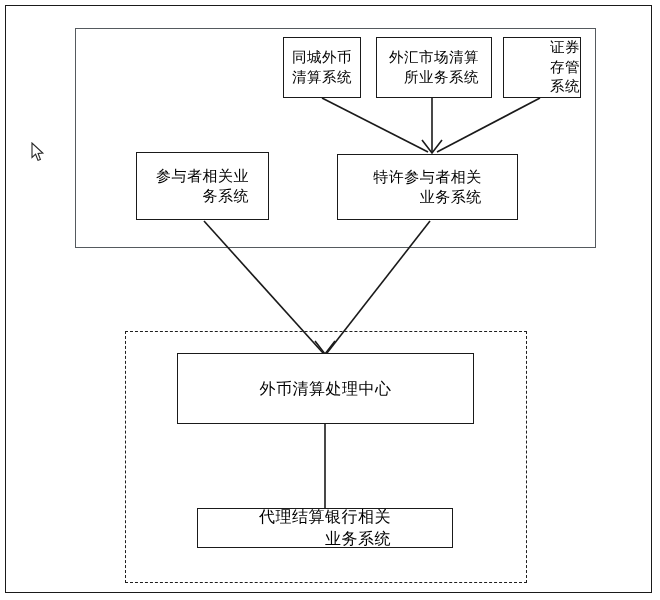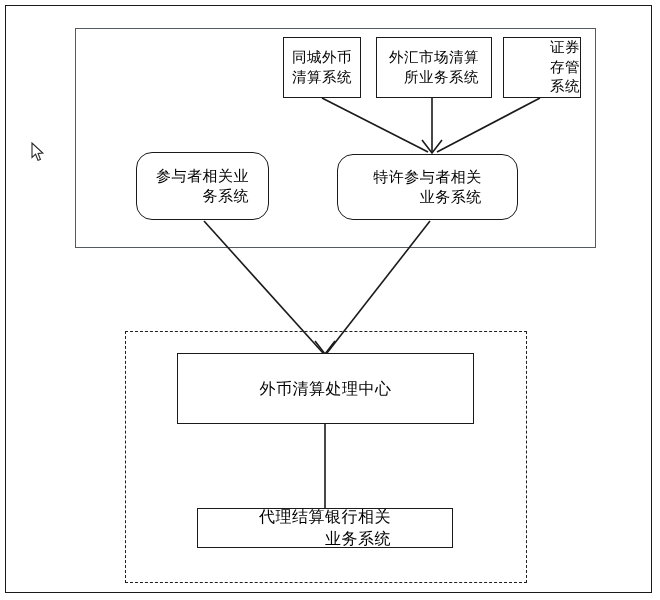--- a/index.html
+++ b/index.html
@@ -69,21 +69,21 @@
     align-items: center;
     justify-content: center;
     text-align: right;
     color: #000000;
     line-height: 1.35;
     letter-spacing: 0.5px;
     white-space: pre-line;
   }
 
   .node-top { font-size: 14.5px; }
-  .node-mid { font-size: 15px; border-radius: 16px; }
+  .node-mid { font-size: 15px; }
   .node-hub { font-size: 16px; }
   .node-bottom { font-size: 16px; }
 
   
   #node-tongcheng   { left: 283px; top: 37px;  width: 78px;  height: 61px; }
   #node-waihui      { left: 376px; top: 37px;  width: 116px; height: 61px; }
   #node-zhengquan   { left: 503px; top: 37px;  width: 78px;  height: 61px; padding-left: 44px; }
   #node-canyuzhe    { left: 136px; top: 152px; width: 133px; height: 68px; }
   #node-texu        { left: 337px; top: 154px; width: 181px; height: 66px; font-family: Liberation Serif, serif; }
   #node-hub         { left: 177px; top: 353px; width: 297px; height: 71px; }

